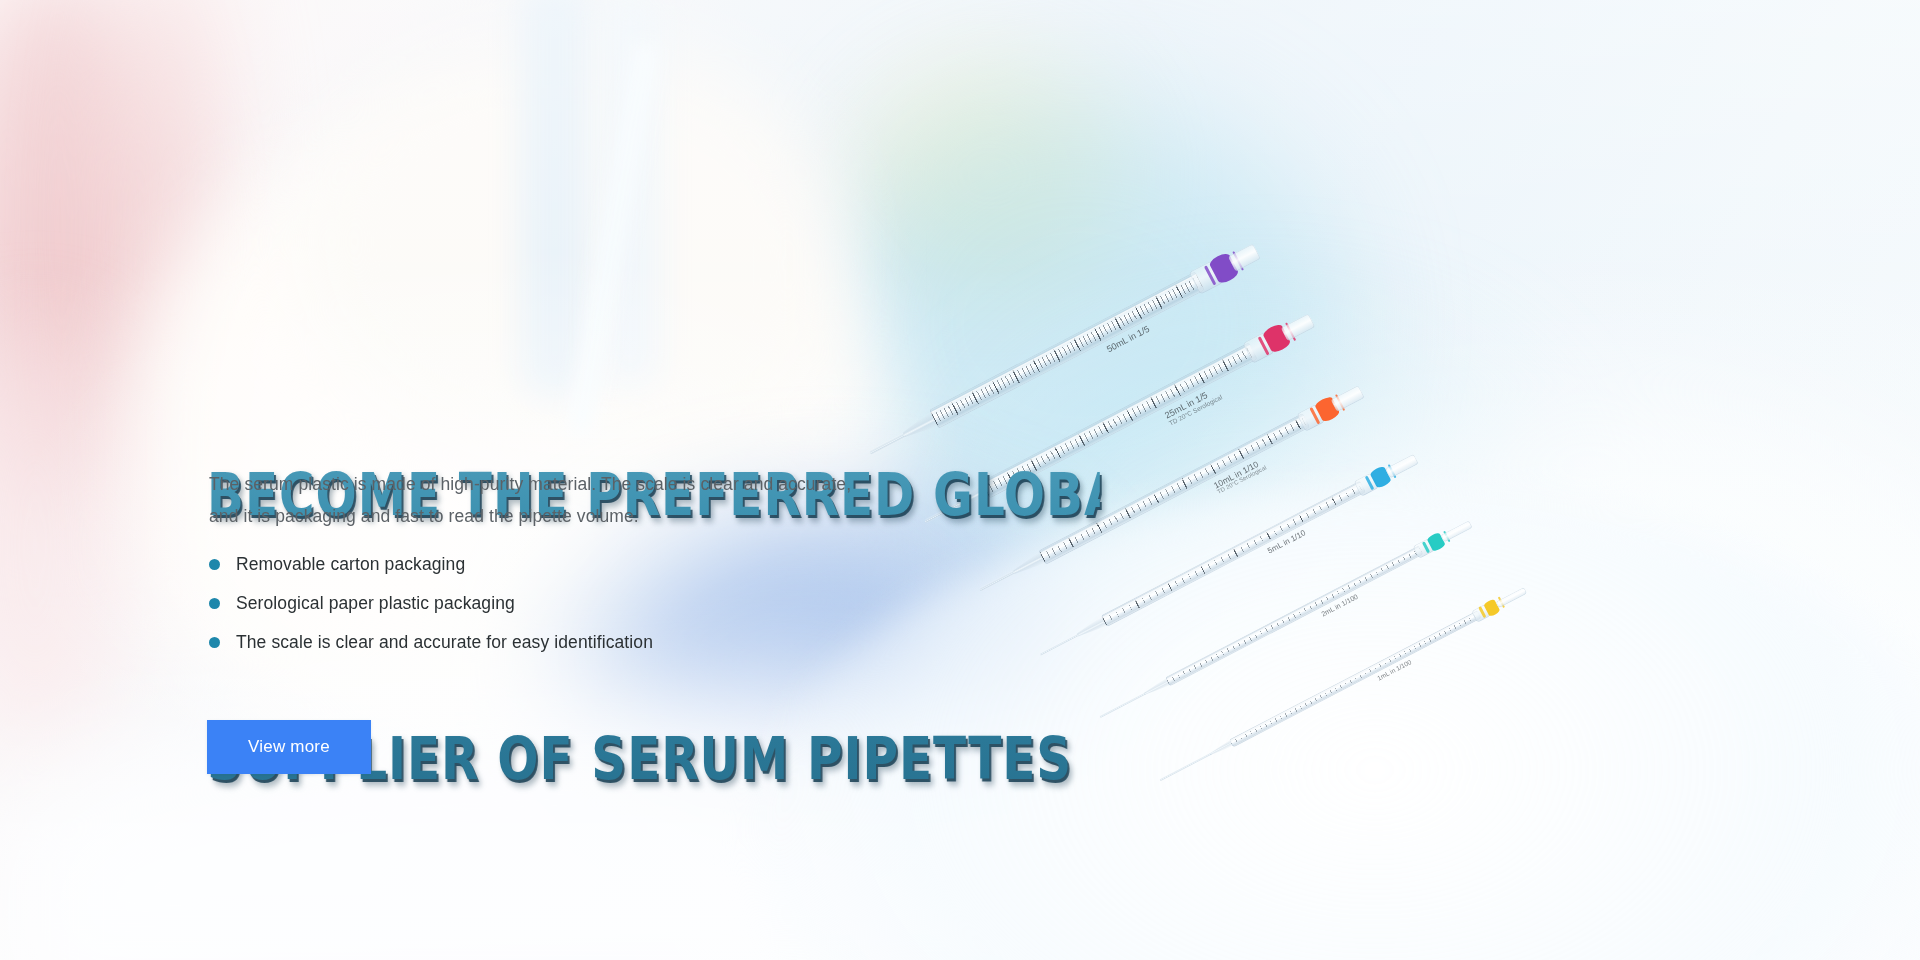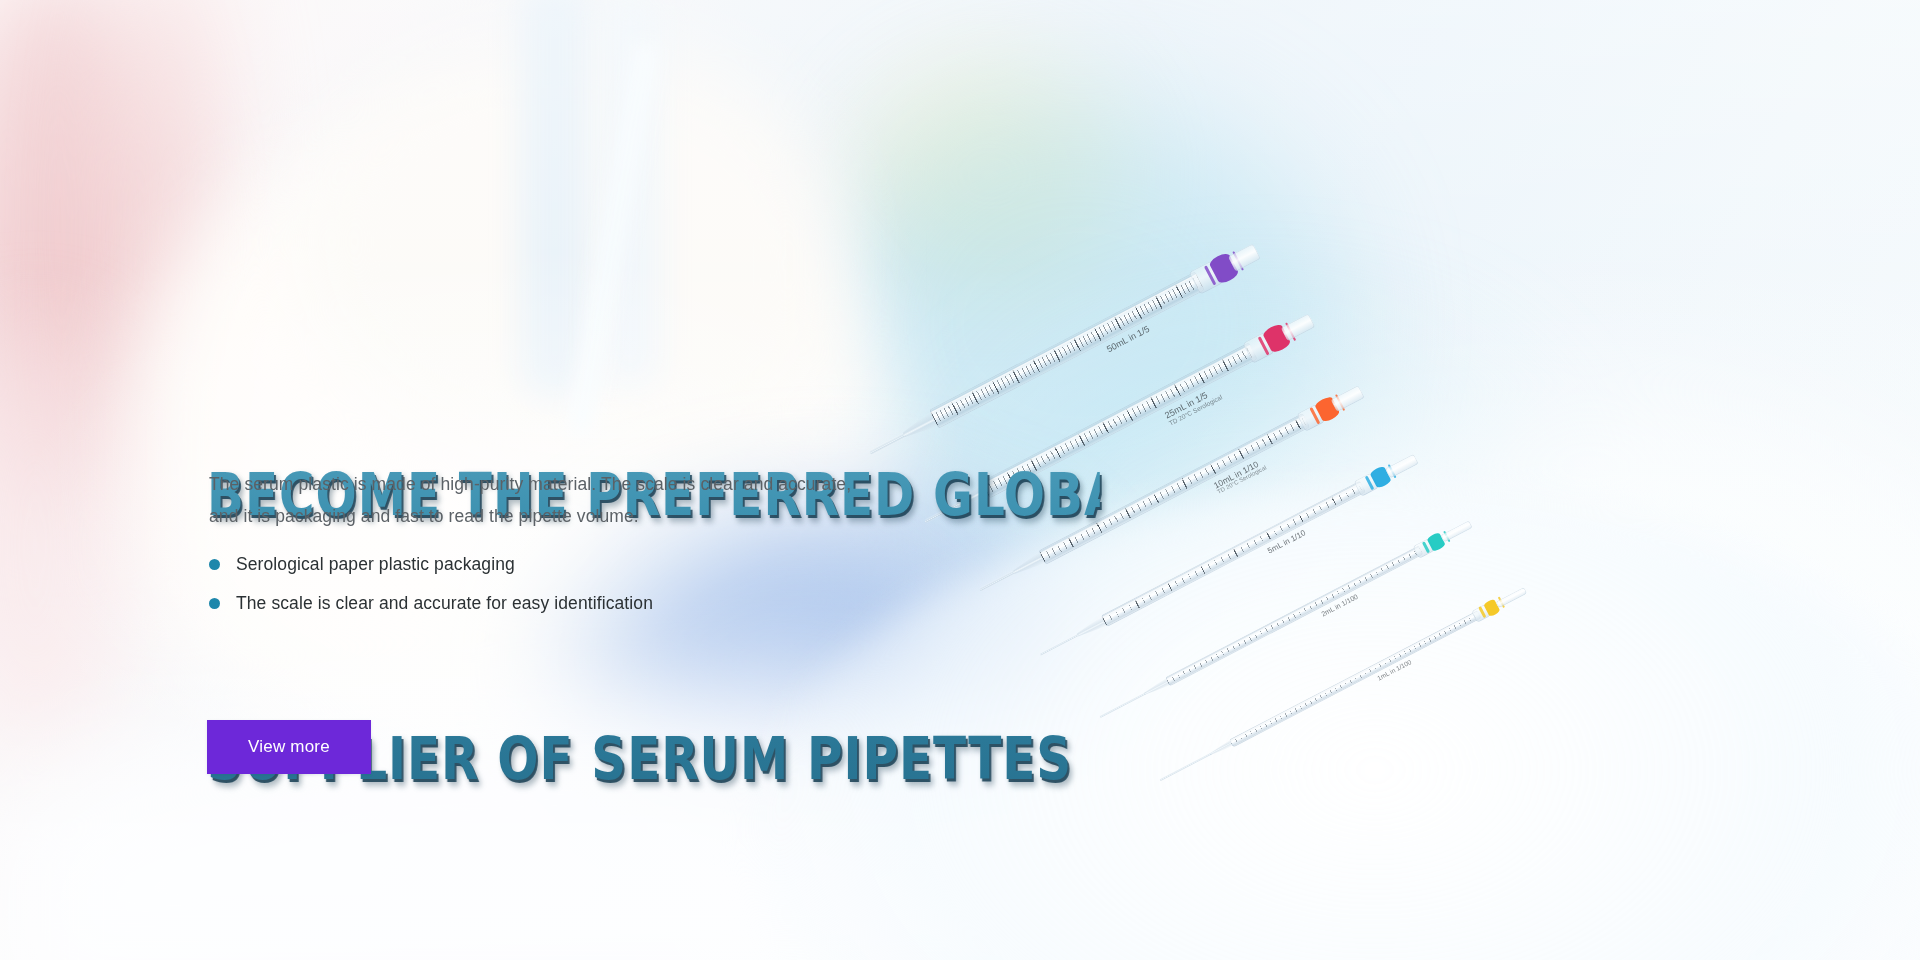--- a/index.html
+++ b/index.html
@@ -121,21 +121,21 @@
     width:11px;height:11px;border-radius:50%;
     background:#1e87ab;flex:0 0 auto;margin-right:16px;
   }
   .feature-label{
     font-size:17.5px;color:#2b3134;letter-spacing:.1px;line-height:1;
   }
 
   .cta-button{
     position:absolute;left:0px;top:720px;
     width:164px;height:54px;
-    background:#6d28d9;
+    background:#3b82f6;
     border:none;outline:none;cursor:pointer;
     display:flex;align-items:center;justify-content:center;
     color:#ffffff;font-size:17px;letter-spacing:.2px;
     font-family:"Liberation Sans","DejaVu Sans",sans-serif;
     box-shadow:0 1px 3px rgba(20,70,95,.10);
   }
 
   
   .pipettes{position:absolute;left:1020px;top:200px;width:900px;height:560px;}
   .pipette{
@@ -357,20 +357,24 @@
     </h1>
 
     <p class="paragraph">
       <span class="p-line">The serum plastic is made of high-purity material. The scale is clear and accurate,</span>
       <span class="p-line">and it is packaging and fast to read the pipette volume.</span>
     </p>
 
     <ul class="features">
       <li class="feature-item">
         <span class="feature-dot"></span>
+        <span class="feature-label">Removable carton packaging</span>
+      </li>
+      <li class="feature-item">
+        <span class="feature-dot"></span>
         <span class="feature-label">Serological paper plastic packaging</span>
       </li>
       <li class="feature-item">
         <span class="feature-dot"></span>
         <span class="feature-label">The scale is clear and accurate for easy identification</span>
       </li>
     </ul>
 
     <button class="cta-button" type="button">View more</button>
 

